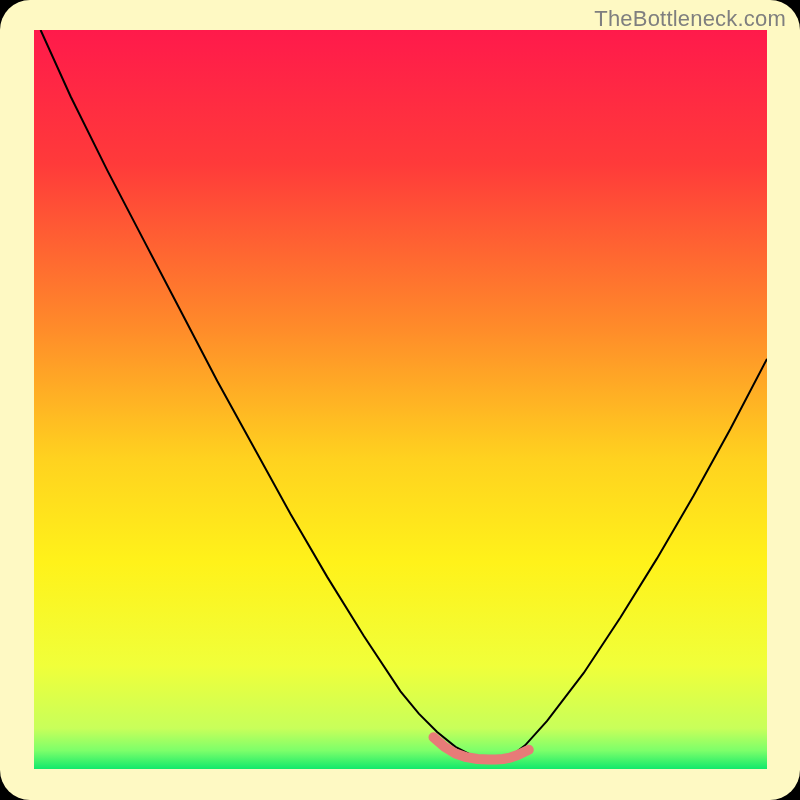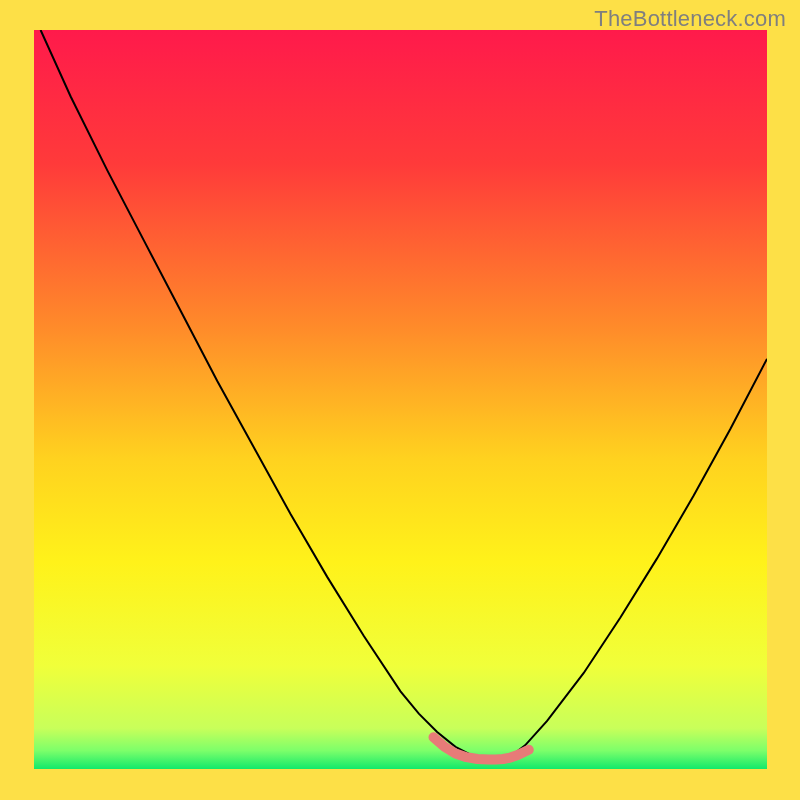--- a/index.html
+++ b/index.html
@@ -1,21 +1,22 @@
 <!DOCTYPE html>
 <html><head>
 <meta charset="utf-8">
 <style>
   * { margin: 0; padding: 0; box-sizing: border-box; }
   html, body { width: 800px; height: 800px; overflow: hidden; background: #000; font-family: Arial, Helvetica, sans-serif; }
   .frame {
     position: relative;
     width: 800px;
     height: 800px;
-    background: #fde047;
+    background: #fef9c3;
+    border-radius: 30px;
   }
   .watermark {
     position: absolute;
     top: 6px;
     right: 14px;
     color: #7f7f7f;
     font-size: 22px;
     letter-spacing: 0.2px;
     font-weight: 400;
     z-index: 20;

